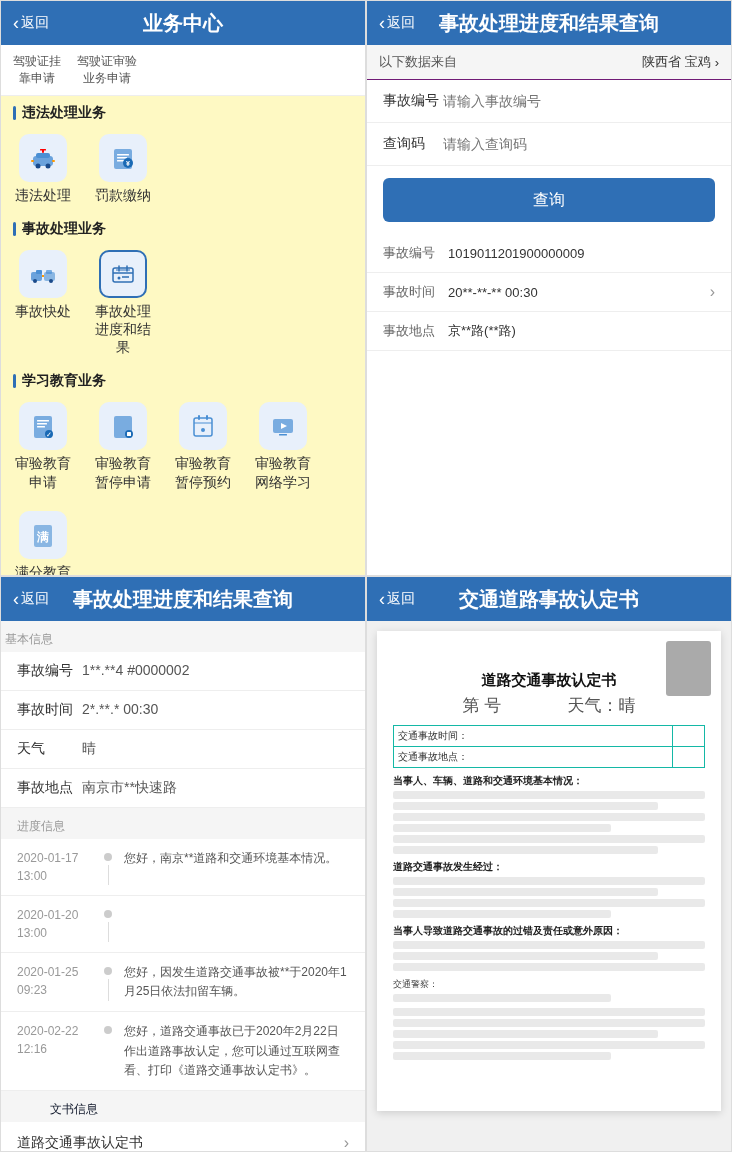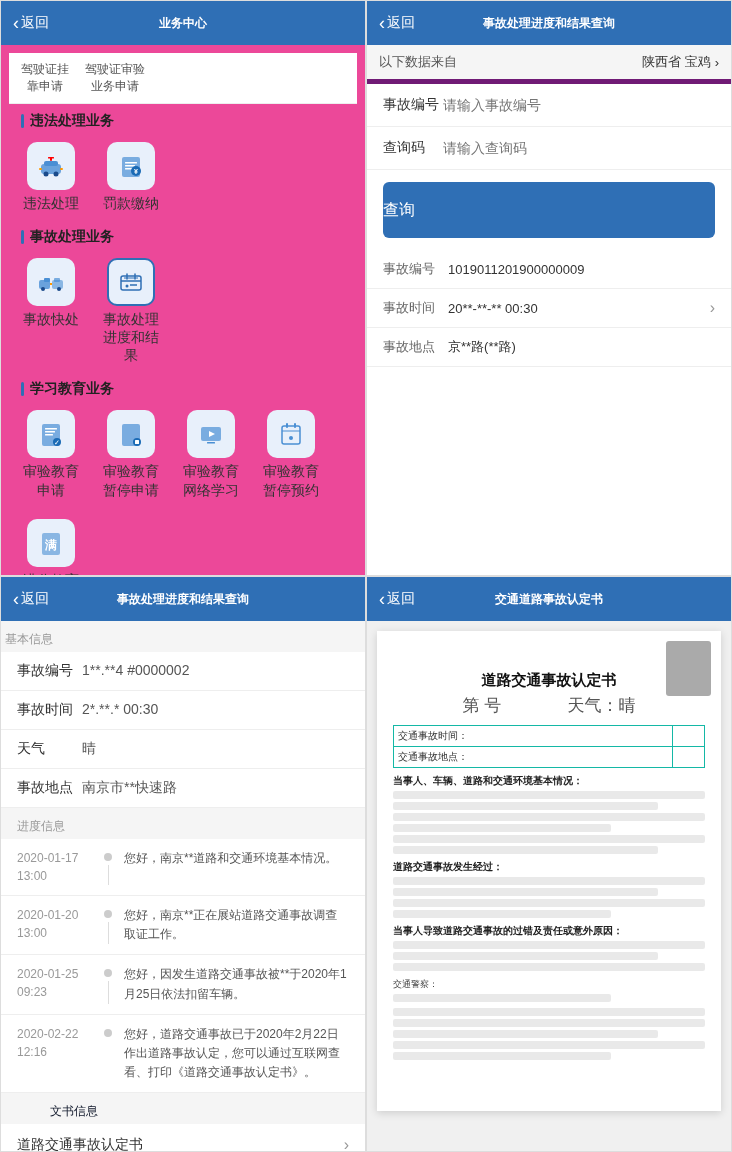--- a/index.html
+++ b/index.html
@@ -31,21 +31,21 @@
       color: white;
       height: 44px;
       display: flex;
       align-items: center;
       justify-content: center;
       position: relative;
       flex-shrink: 0;
     }
 
     .nav-bar-title {
-      font-size: 12px;
+      font-size: 20px;
       font-weight: 600;
       color: white;
     }
 
     .nav-back {
       position: absolute;
       left: 12px;
       display: flex;
       align-items: center;
       color: white;
@@ -60,22 +60,22 @@
 
     
     .panel-1 {
       display: flex;
       flex-direction: column;
     }
 
     .panel-1 .content {
       flex: 1;
       overflow-y: auto;
-      background: #ec4899;
-      padding: 8px;
+      background: #fef9c3;
+      padding: 0;
     }
 
     .section-row {
       display: flex;
       gap: 20px;
       padding: 8px 12px;
       flex-wrap: wrap;
     }
 
     .section-item {
@@ -157,21 +157,21 @@
     }
 
     .location-bar {
       background: #f5f5f5;
       padding: 8px 12px;
       display: flex;
       justify-content: space-between;
       align-items: center;
       font-size: 13px;
       color: #555;
-      border-bottom: 5px solid #701a75;
+      border-bottom: 1px solid #701a75;
     }
 
     .location-bar .location-right {
       display: flex;
       align-items: center;
       gap: 4px;
       color: #333;
       font-size: 13px;
       text-align: center;
     }
@@ -198,28 +198,28 @@
       color: #999;
       background: transparent;
     }
 
     .query-btn {
       margin: 12px 16px;
       background: #2f6fb5;
       color: white;
       border: none;
       border-radius: 6px;
-      height: 56px;
+      height: 44px;
       font-size: 16px;
       font-weight: 500;
       width: calc(100% - 32px);
       cursor: pointer;
       display: flex;
       align-items: center;
-      justify-content: flex-start;
+      justify-content: center;
     }
 
     .result-row {
       padding: 10px 16px;
       border-bottom: 1px solid #eee;
     }
 
     .result-row-inner {
       display: flex;
       align-items: center;
@@ -578,42 +578,42 @@
               <rect x="5" y="4" width="18" height="22" rx="2" fill="#4a8fd4" opacity="0.7"></rect>
               <circle cx="20" cy="22" r="4" fill="#1a6ab5"></circle>
               <rect x="18" y="20" width="4" height="4" fill="white" rx="0.5"></rect>
             </svg>
           </div>
           <span class="label">审验教育暂停申请</span>
         </div>
         <div class="section-item">
           <div class="icon-box">
             <svg class="icon-svg" viewBox="0 0 28 28">
-              <rect x="4" y="7" width="20" height="14" rx="2" fill="#4a8fd4" opacity="0.7"></rect>
-              <polygon points="12,11 12,17 18,14" fill="white"></polygon>
-              <rect x="10" y="22" width="8" height="1.5" rx="0.5" fill="#4a8fd4"></rect>
-            </svg>
-          </div>
-          <span class="label">审验教育网络学习</span>
-        </div>
-        <div class="section-item">
-          <div class="icon-box">
-            <svg class="icon-svg" viewBox="0 0 28 28">
               <rect x="5" y="6" width="18" height="18" rx="2" fill="none" stroke="#4a8fd4" stroke-width="1.5"></rect>
               <line x1="5" y1="11" x2="23" y2="11" stroke="#4a8fd4" stroke-width="1"></line>
               <rect x="9" y="3" width="2" height="5" rx="1" fill="#4a8fd4"></rect>
               <rect x="17" y="3" width="2" height="5" rx="1" fill="#4a8fd4"></rect>
               <circle cx="14" cy="18" r="2" fill="#4a8fd4"></circle>
             </svg>
           </div>
           <span class="label">审验教育暂停预约</span>
         </div>
         <div class="section-item">
           <div class="icon-box">
             <svg class="icon-svg" viewBox="0 0 28 28">
+              <rect x="4" y="7" width="20" height="14" rx="2" fill="#4a8fd4" opacity="0.7"></rect>
+              <polygon points="12,11 12,17 18,14" fill="white"></polygon>
+              <rect x="10" y="22" width="8" height="1.5" rx="0.5" fill="#4a8fd4"></rect>
+            </svg>
+          </div>
+          <span class="label">审验教育网络学习</span>
+        </div>
+        <div class="section-item">
+          <div class="icon-box">
+            <svg class="icon-svg" viewBox="0 0 28 28">
               <rect x="5" y="4" width="18" height="22" rx="2" fill="#4a8fd4" opacity="0.6"></rect>
               <text x="14" y="20" text-anchor="middle" fill="#fff" font-size="12" font-weight="bold">满</text>
             </svg>
           </div>
           <span class="label">满分教育申请</span>
         </div>
       </div>
 
       <div class="section-row">
         <div class="section-item">
@@ -734,21 +734,20 @@
           <div class="progress-line"></div>
         </div>
         <div class="progress-text">您好，南京**道路和交通环境基本情况。</div>
       </div>
       <div class="progress-item">
         <div class="progress-date">2020-01-20<br>13:00</div>
         <div class="progress-dot-col">
           <div class="progress-dot"></div>
           <div class="progress-line"></div>
         </div>
-        <div class="progress-text">您好，南京**正在展站道路交通事故调查取证工作。</div>
       </div>
       <div class="progress-item">
         <div class="progress-date">2020-01-25<br>09:23</div>
         <div class="progress-dot-col">
           <div class="progress-dot"></div>
           <div class="progress-line"></div>
         </div>
         <div class="progress-text">您好，因发生道路交通事故被**于2020年1月25日依法扣留车辆。</div>
       </div>
       <div class="progress-item">

